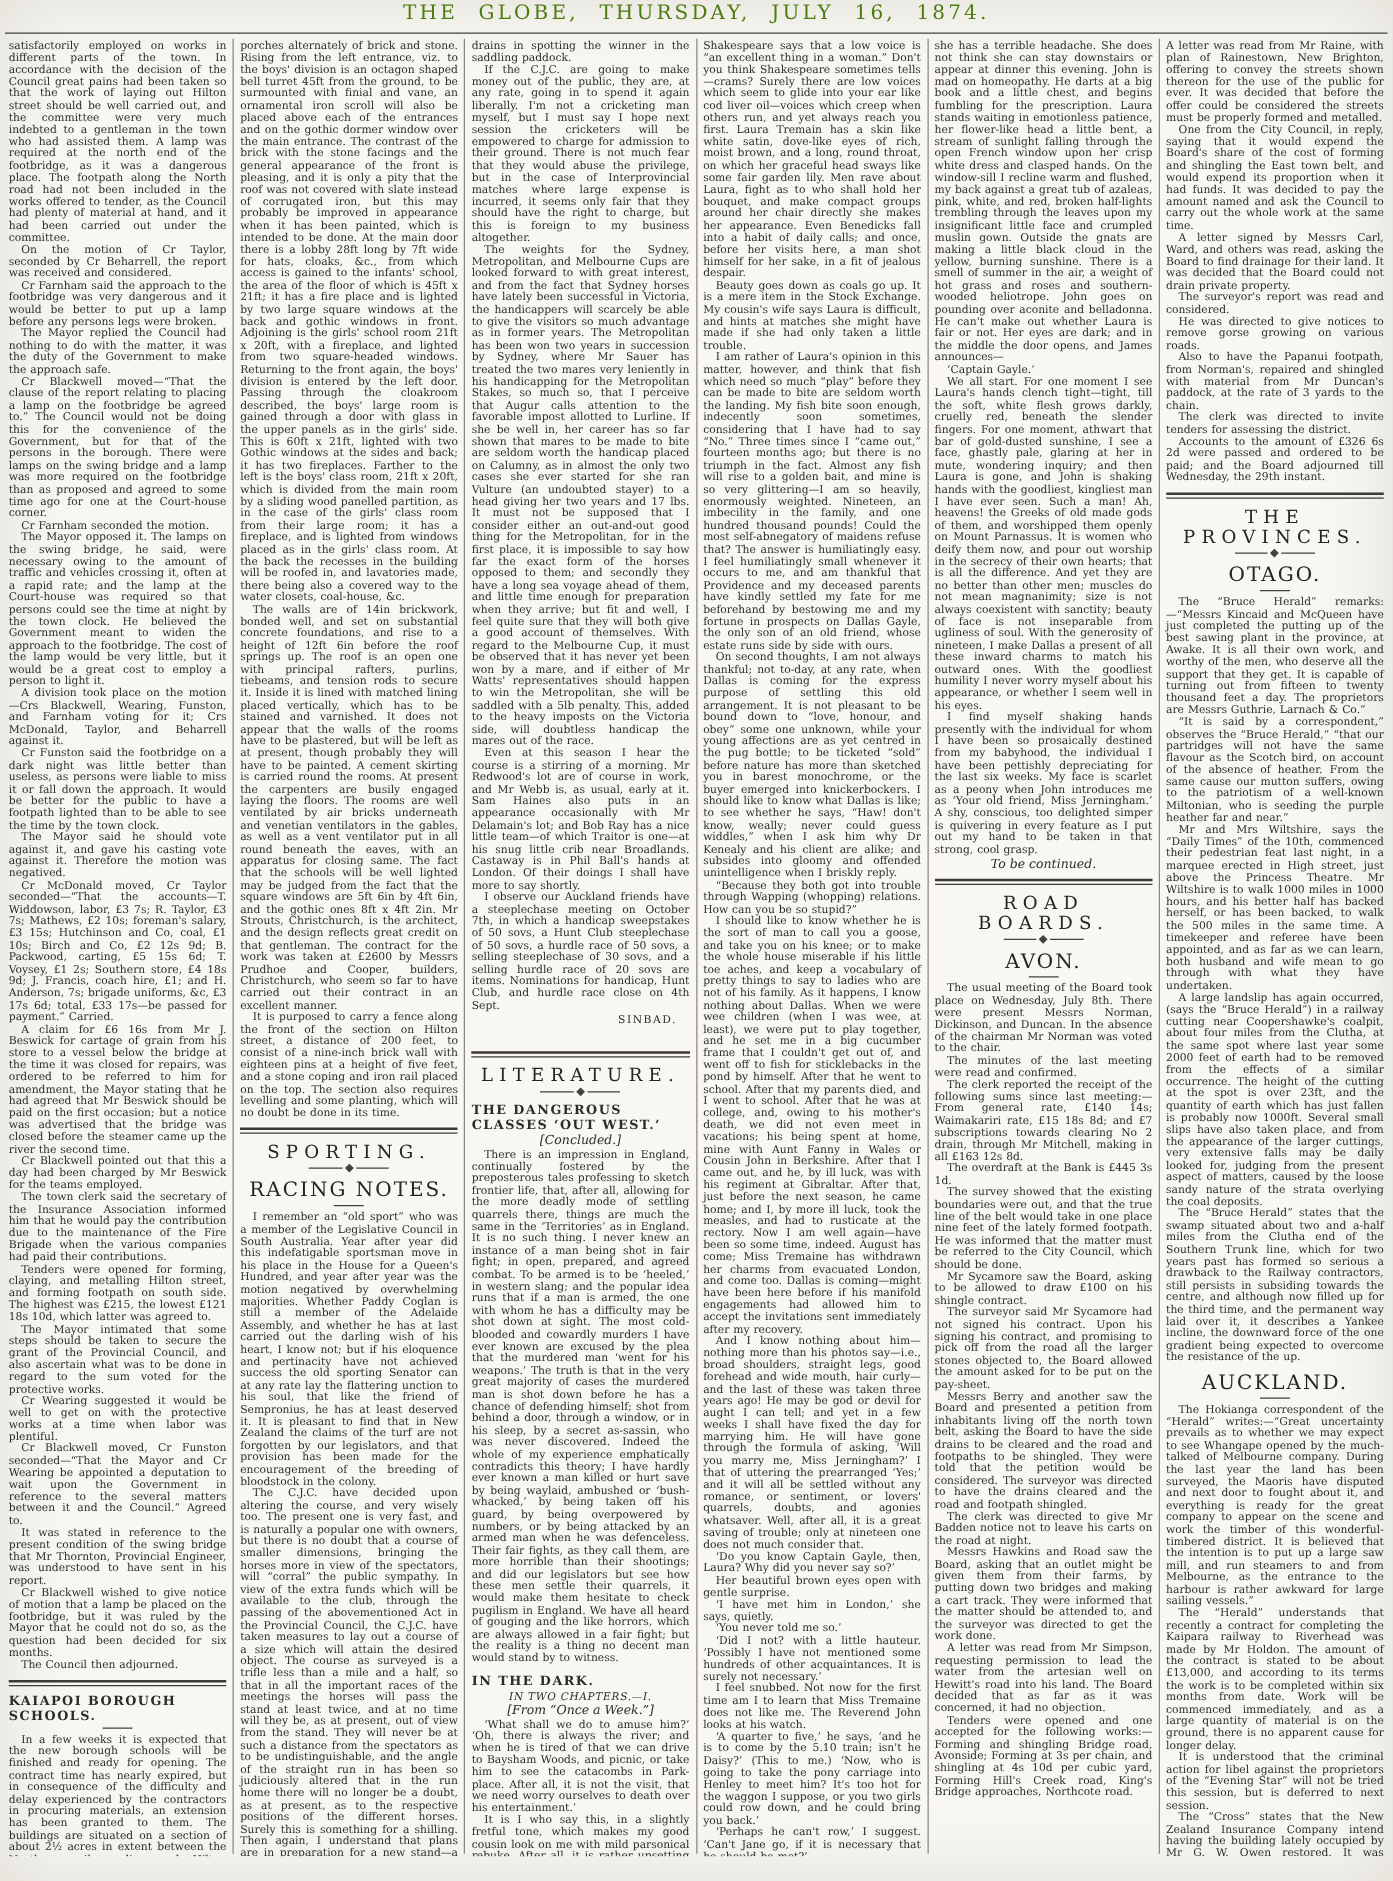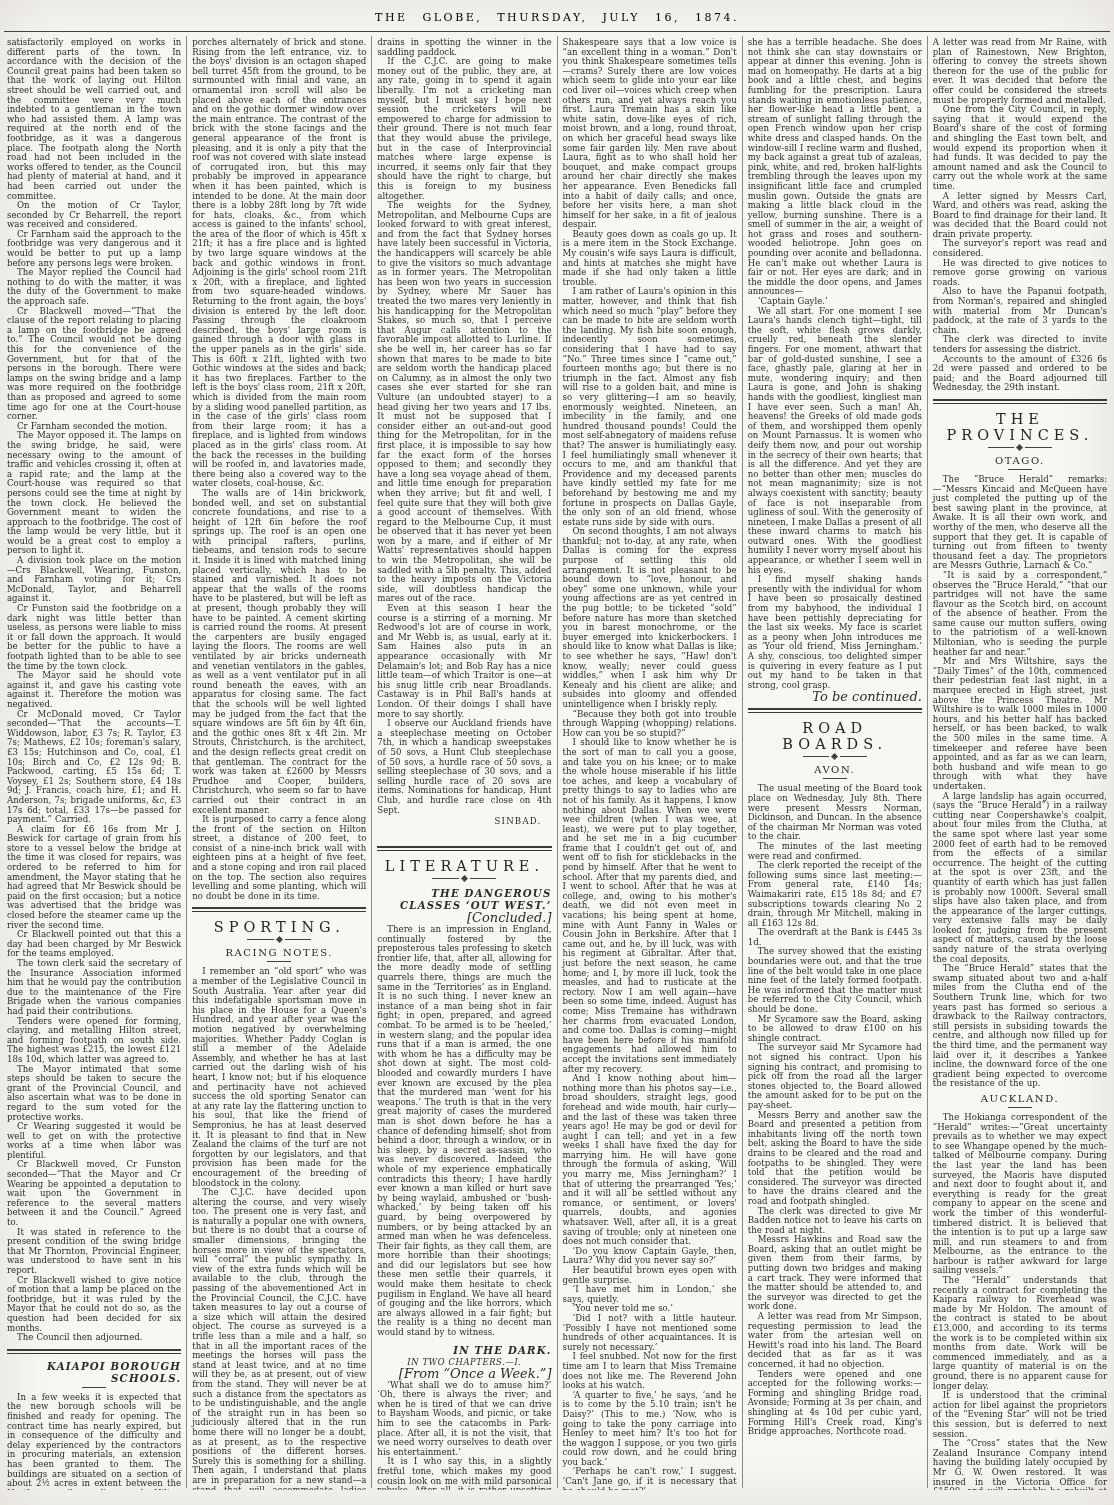--- a/index.html
+++ b/index.html
@@ -8,25 +8,24 @@
     width:1114px;height:1505px;
     margin:0 auto;
     background:#f8f7f2;
     color:#2d2c28;
     font-family:"DejaVu Serif", serif;
     overflow:hidden;
     box-shadow:inset 0 0 60px rgba(120,110,90,.18);
   }
   .masthead{
     text-align:center;
-    padding-top:11px;
-    font-size:11px;
+    font-size:16px;
     letter-spacing:2.5px;
     word-spacing:9px;
-    color:#000000;
+    color:#4d7c0f;
   }
   .head-rule{
     border-top:1.5px solid #44423c;
     margin:7px 4px 0 4px;
   }
   .cols{
     display:flex;
     align-items:stretch;
     height:1456px;
     padding:4px 3px 0 3px;
@@ -64,47 +63,46 @@
     display:flex;align-items:center;justify-content:center;
     margin:1px auto 5px auto;width:64px;
   }
   .orn .l{flex:1;border-top:1px solid #44423c;}
   .orn .d{
     width:5px;height:5px;background:#44423c;
     transform:rotate(45deg);margin:0 3px;flex:0 0 auto;
   }
   .h2{
     text-align:center;
-    font-size:10px;
+    font-size:16px;
     letter-spacing:1.6px;
     margin:4px 0 0 0;
     color:#26251f;
   }
   .t1{
-    text-align:right;
+    text-align:left;
     font-size:10.2px;
     font-weight:bold;
     letter-spacing:1.2px;
     margin:6px 0 0 0;
-    font-style:italic;
   }
   .srule{
     width:24px;border-top:1px solid #44423c;
     margin:3px auto 5px auto;
   }
   .drule{
     border-top:2px solid #3c3a34;
     border-bottom:1px solid #3c3a34;
     height:2px;
     margin:6px 0 4px 0;
   }
   .note{
-    text-align:right;
+    text-align:center;
     font-style:italic;
-    font-size:13px;
+    font-size:10px;
     line-height:10px;
     margin:2px 0;
   }
   .cline{
     text-align:center;
     font-size:8.4px;
     letter-spacing:.6px;
     line-height:10px;
     margin:1px 0;
     font-style:italic;

